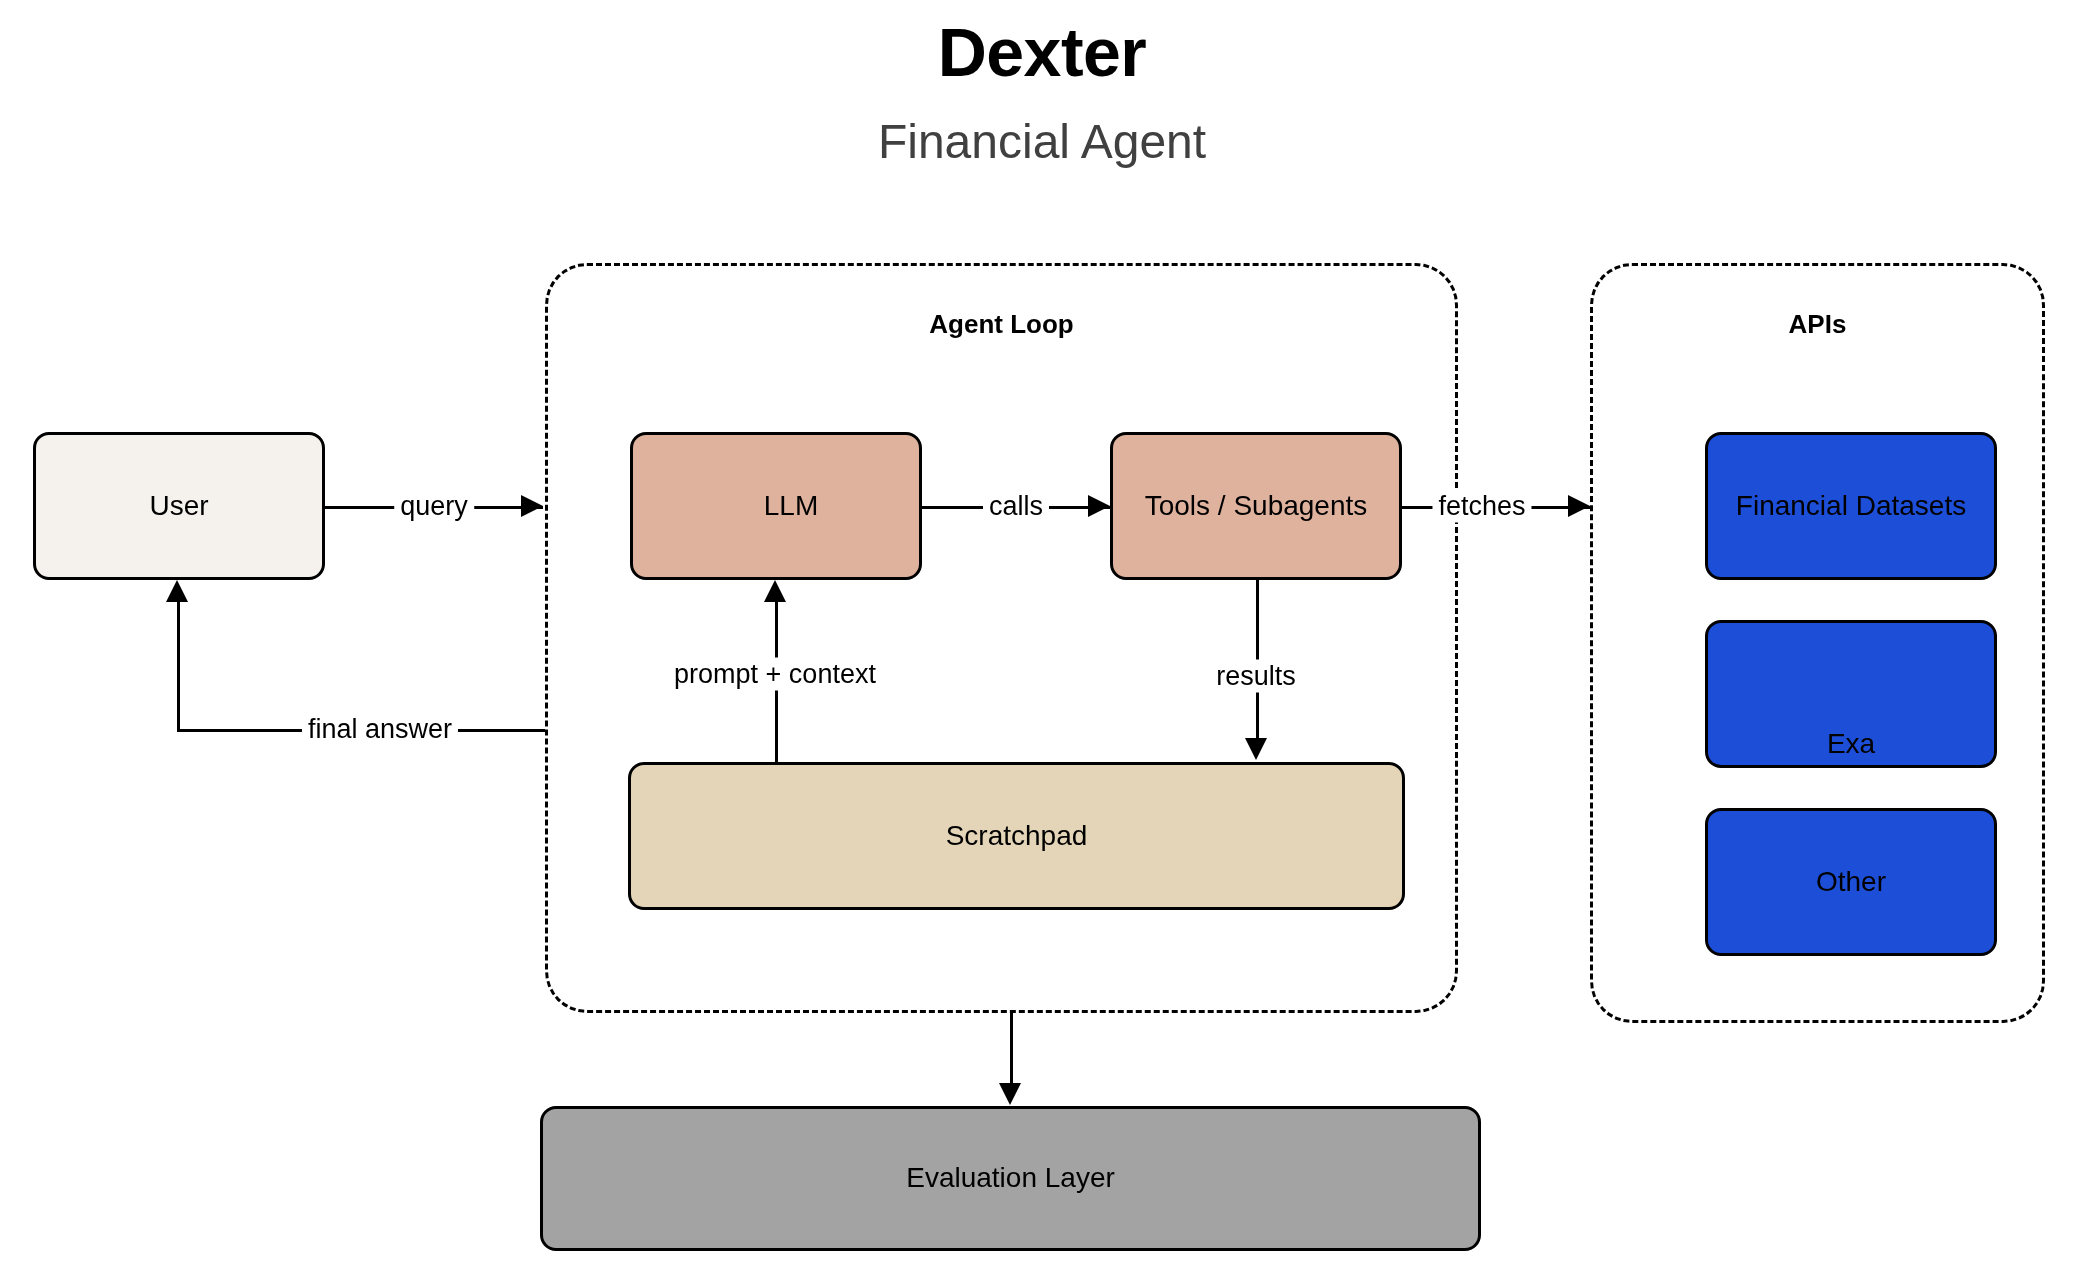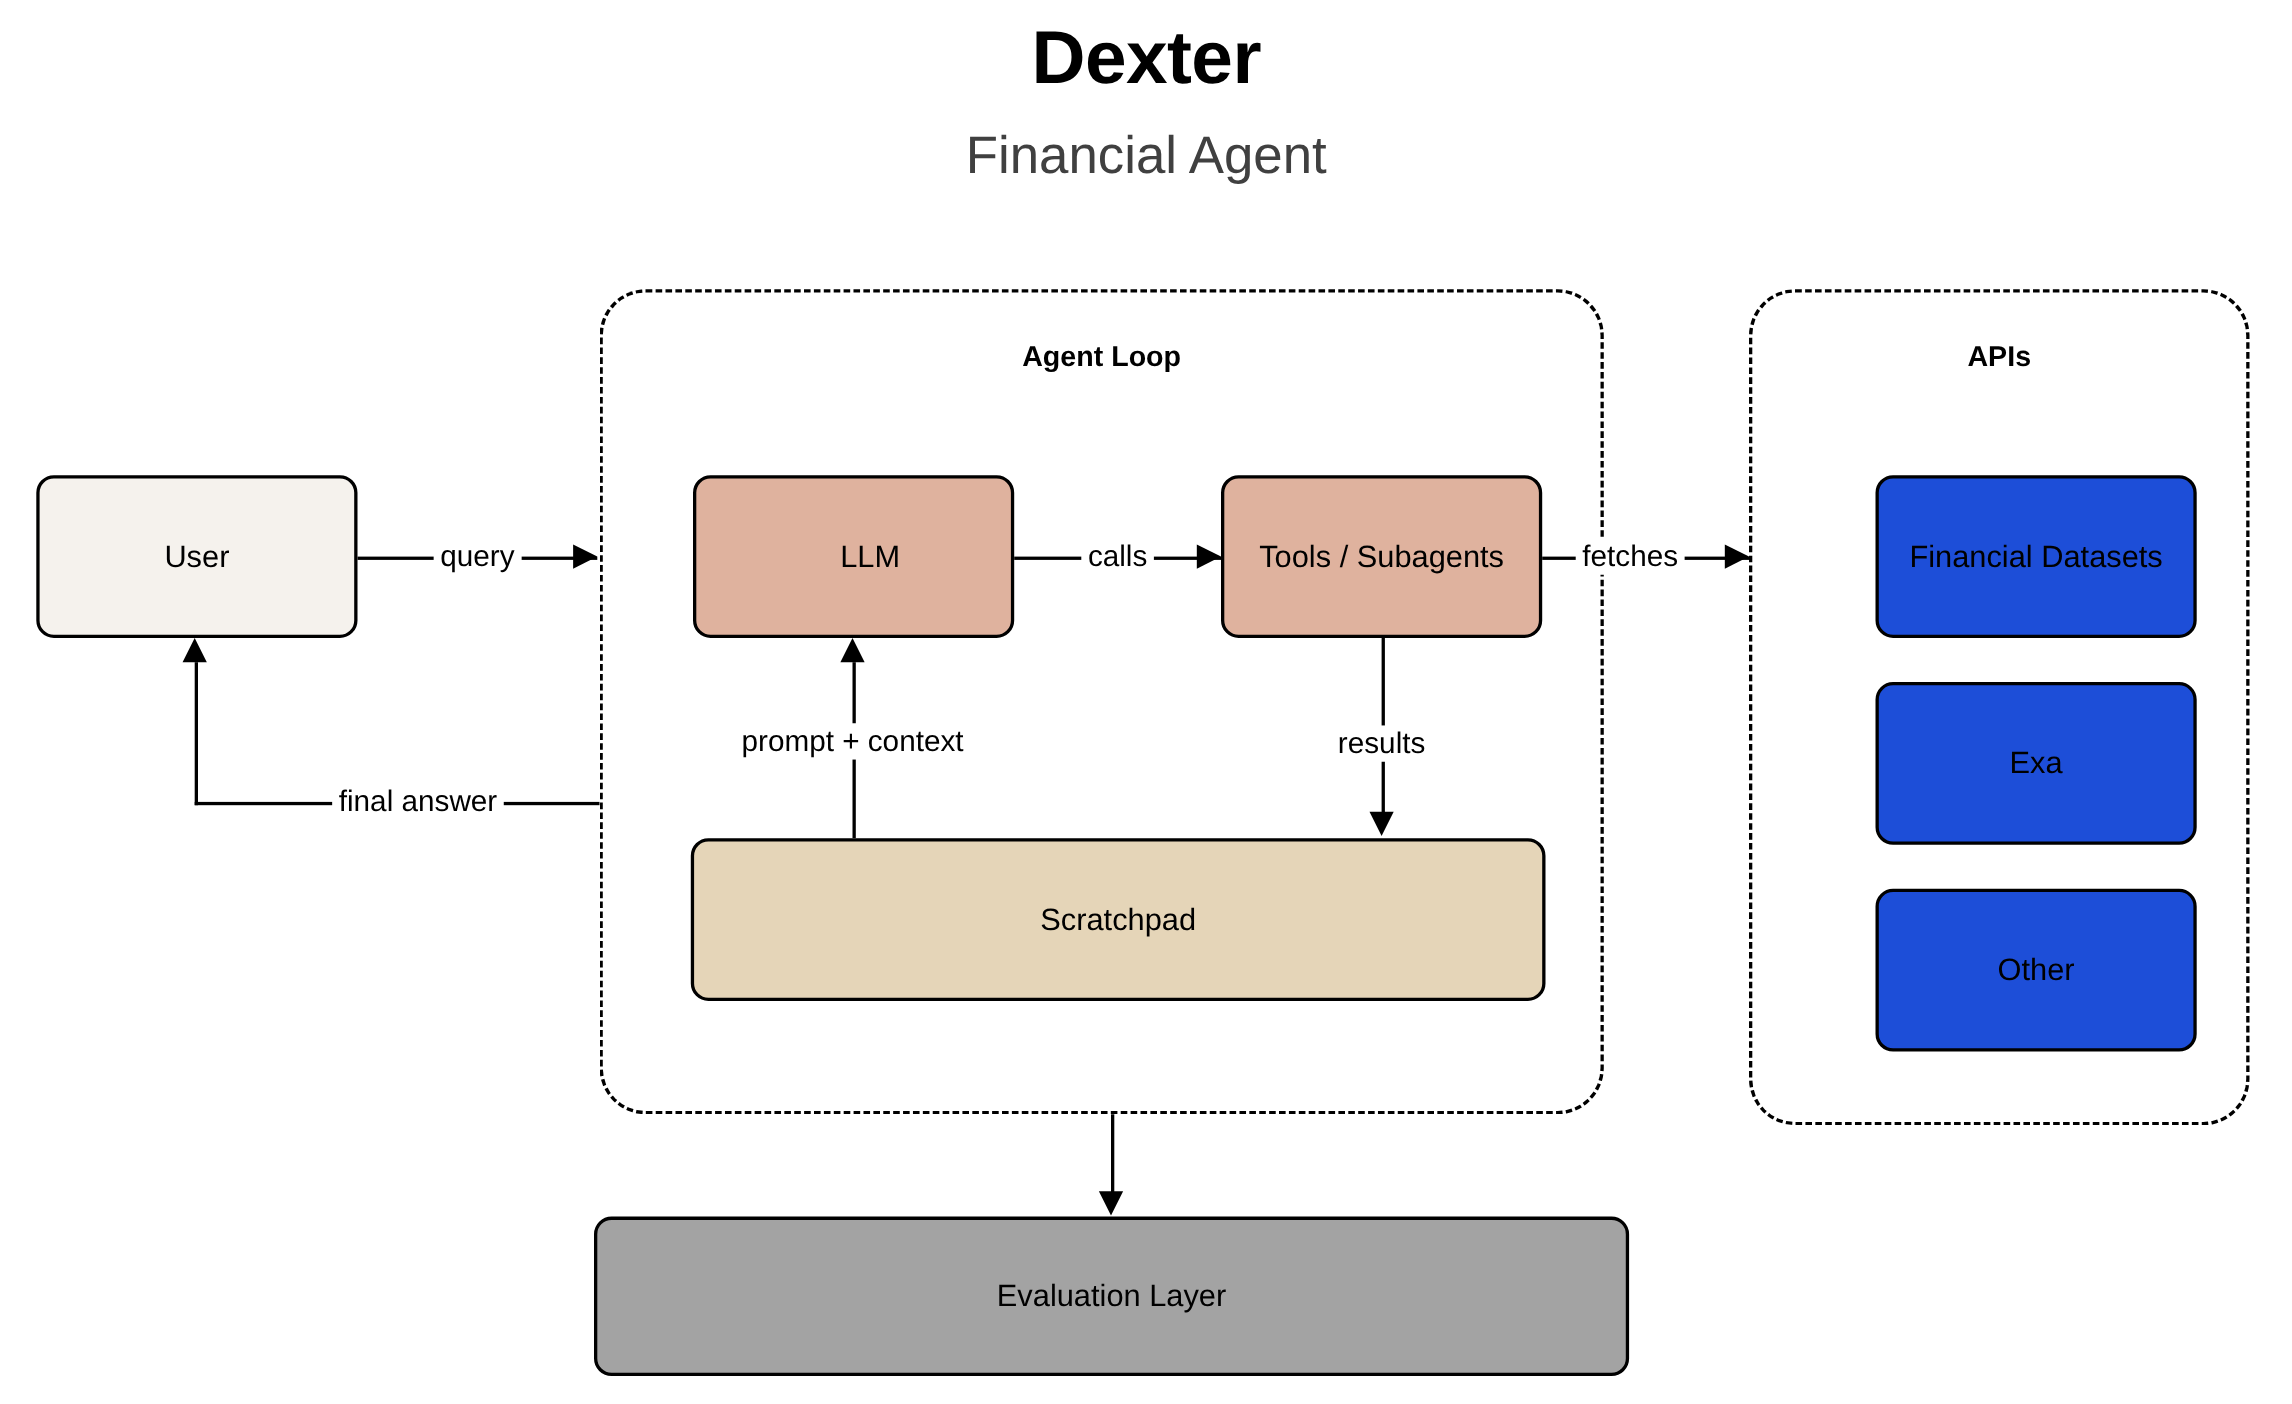--- a/index.html
+++ b/index.html
@@ -159,21 +159,21 @@
   </div>
 
   <div class="node green" style="left:540px; top:1106px; width:941px; height:145px;">
     <span>Evaluation Layer</span>
   </div>
 
   <div class="node bluegrey" style="left:1705px; top:432px; width:292px; height:148px;">
     <span>Financial Datasets</span>
   </div>
 
-  <div class="node bluegrey" style="left:1705px; top:620px; width:292px; height:148px;">
+  <div class="node bluegrey" style="left:1705px; top:620px; width:292px; height:148px;align-items:flex-end;">
     <span>Exa</span>
   </div>
 
   <div class="node bluegrey" style="left:1705px; top:808px; width:292px; height:148px;">
     <span>Other</span>
   </div>
 
   <div class="hline" style="left:325px; top:506px; width:218px;"></div>
   <div class="arrow-right" style="left:521px; top:495px;"></div>
   <div class="edge-label" style="left:434px; top:506px;">query</div>

